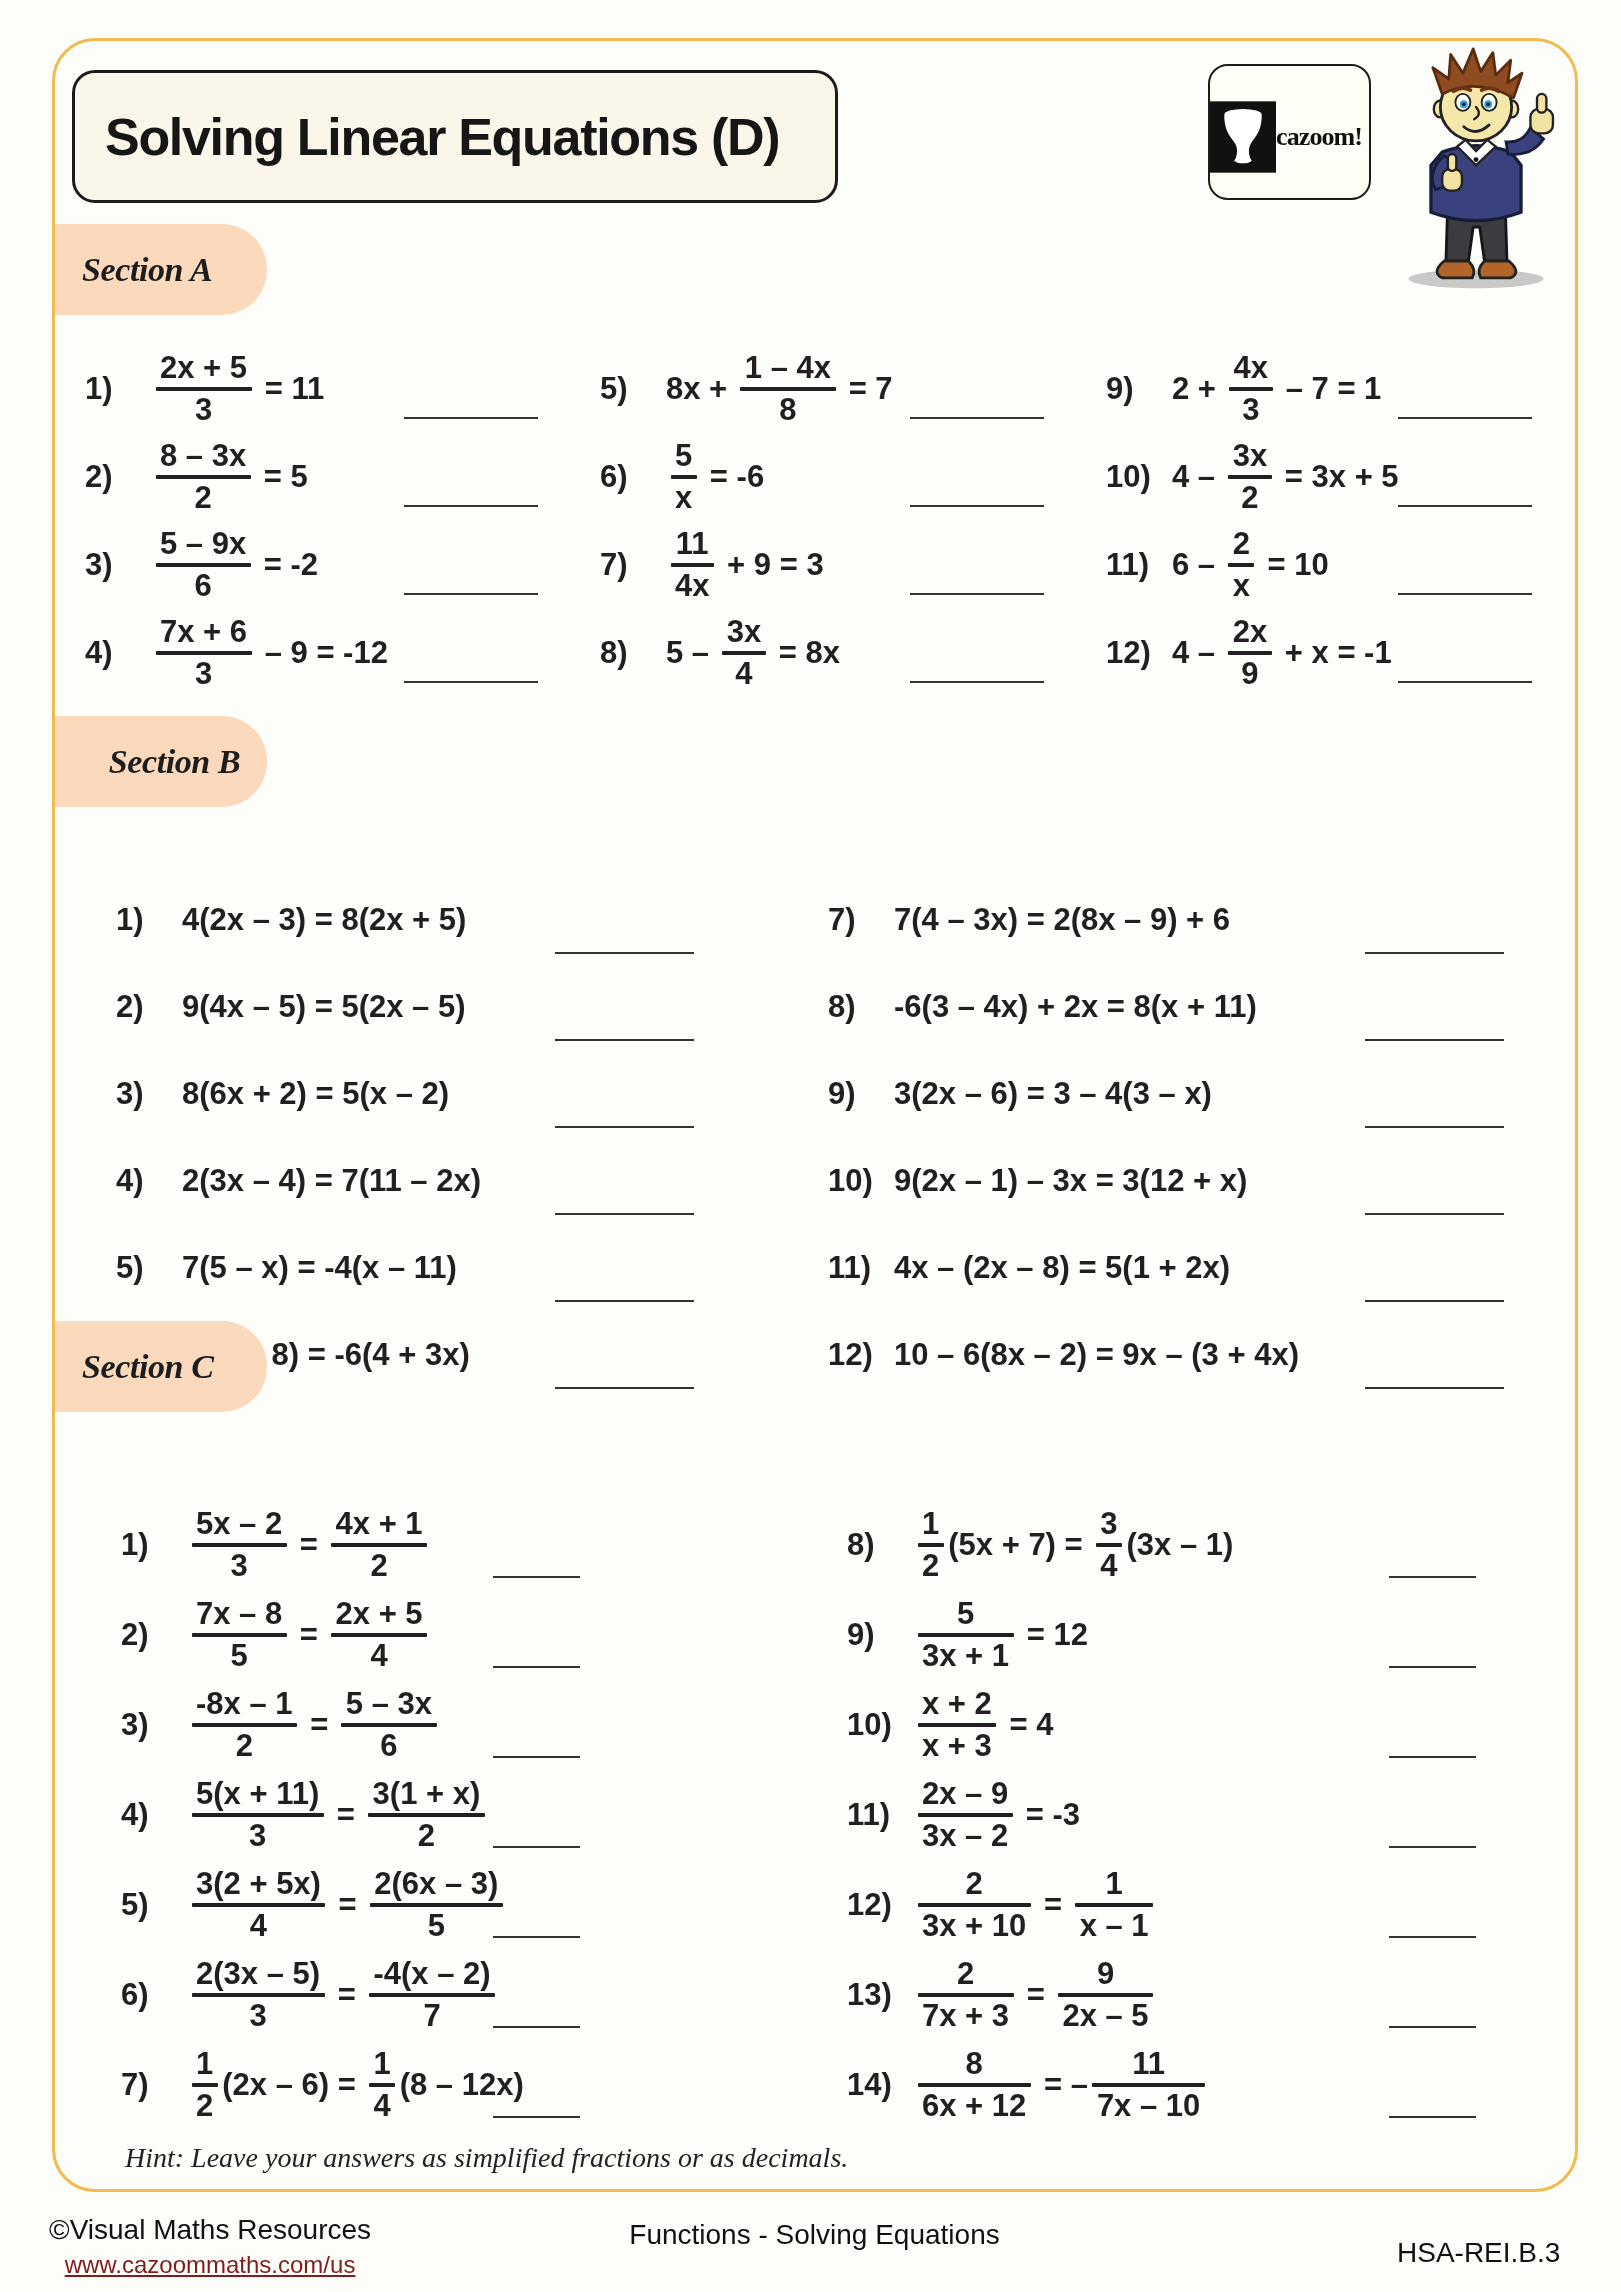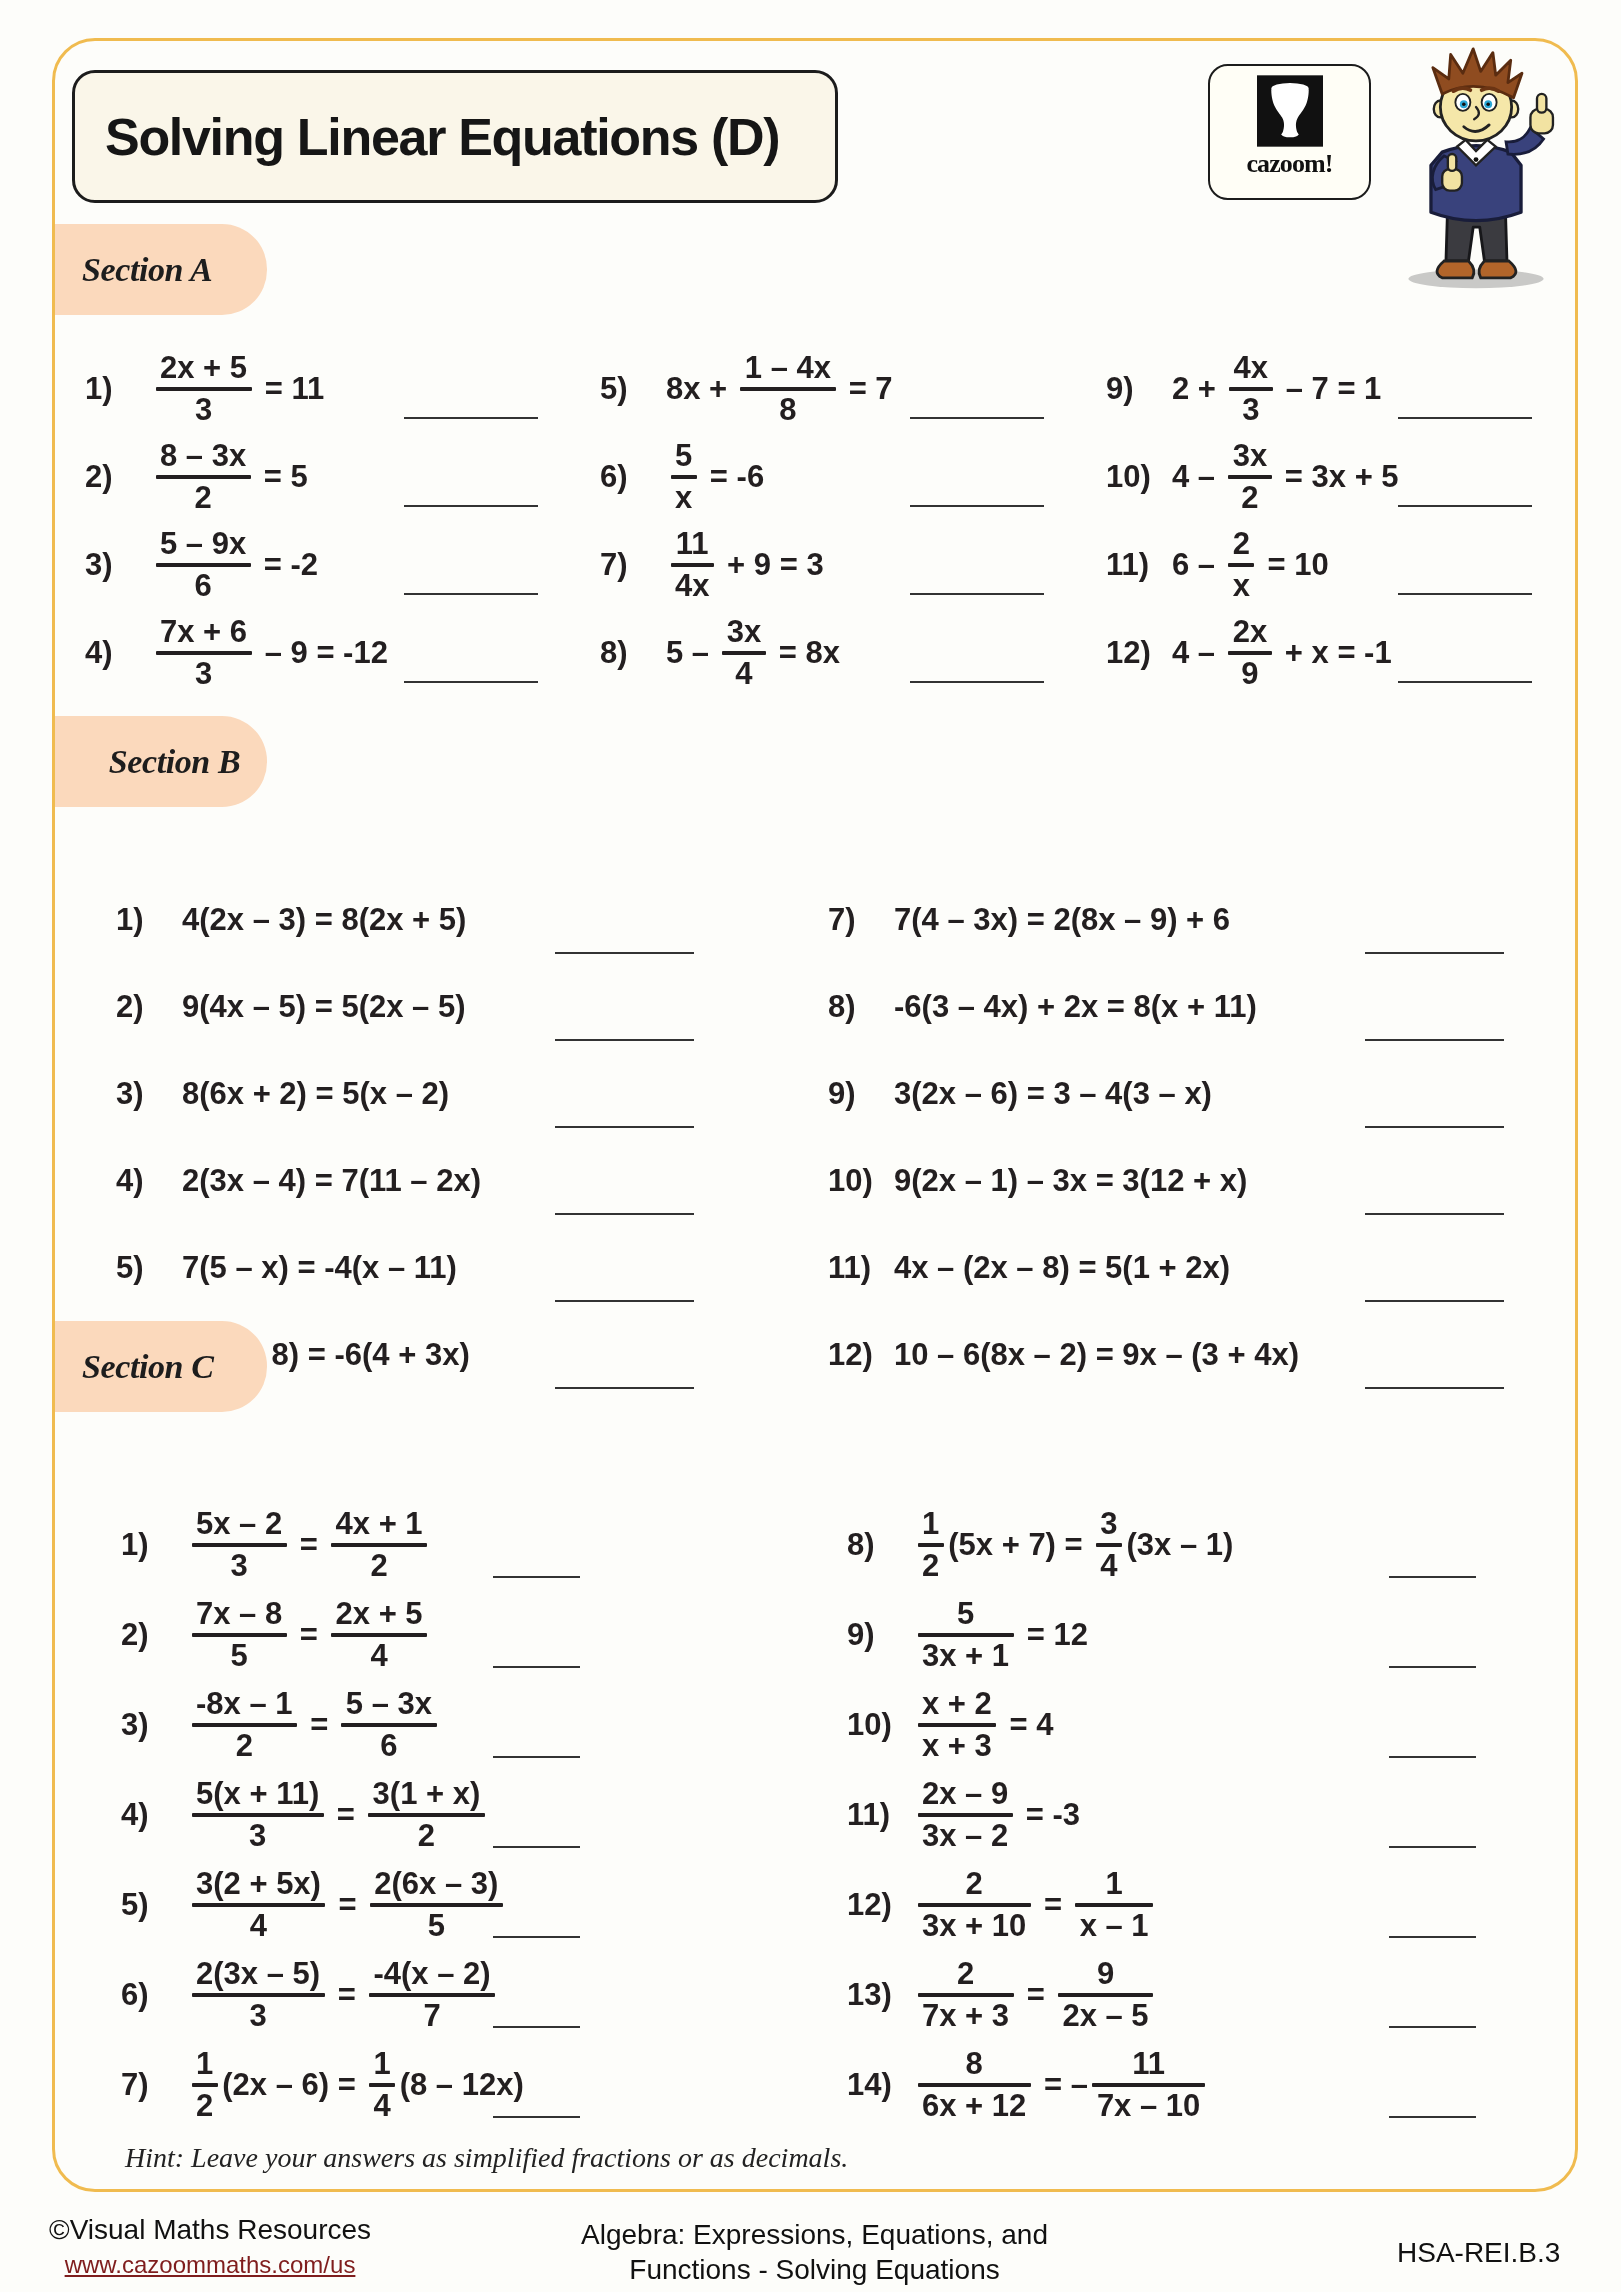--- a/index.html
+++ b/index.html
@@ -17,21 +17,21 @@
     background:#faf6e9;border:3.1px solid #1c1c1c;border-radius:23px;
     display:flex;align-items:center;padding-left:30px;box-sizing:border-box;
   }
   .title-box h1{
     margin:0;font-size:52px;font-weight:700;letter-spacing:-1.3px;color:#161616;
     font-family:"Liberation Sans",sans-serif;
   }
   .logo-box{
     position:absolute;left:1208px;top:64px;width:163px;height:136px;
     background:#fffef6;border:2.7px solid #1c1c1c;border-radius:19.7px;
-    display:flex;flex-direction:column;align-items:center;box-sizing:border-box;
+    display:flex;flex-direction:row;align-items:center;box-sizing:border-box;
     padding-top:9px;
   }
   .logo-square{width:66px;height:72px;}
   .logo-text{
     font-family:"Liberation Serif",serif;font-weight:700;font-size:26px;
     letter-spacing:-0.9px;color:#111;margin-top:1.8px;
   }
   .character{position:absolute;left:1381px;top:47px;width:190px;height:244px;}
 
   .section-pill{
@@ -336,17 +336,16 @@
     </div>
   </div>
 
 <div class="hint">Hint: Leave your answers as simplified fractions or as decimals.</div>
 
 <div class="footer-left">
   <div>©Visual Maths Resources</div>
   <a href="#">www.cazoommaths.com/us</a>
 </div>
 <div class="footer-center">
-  <div>Algebra: Expressions, Equations, and</div>
   <div>Functions - Solving Equations</div>
 </div>
 <div class="footer-right">HSA-REI.B.3</div>
 
 
 </body></html>

